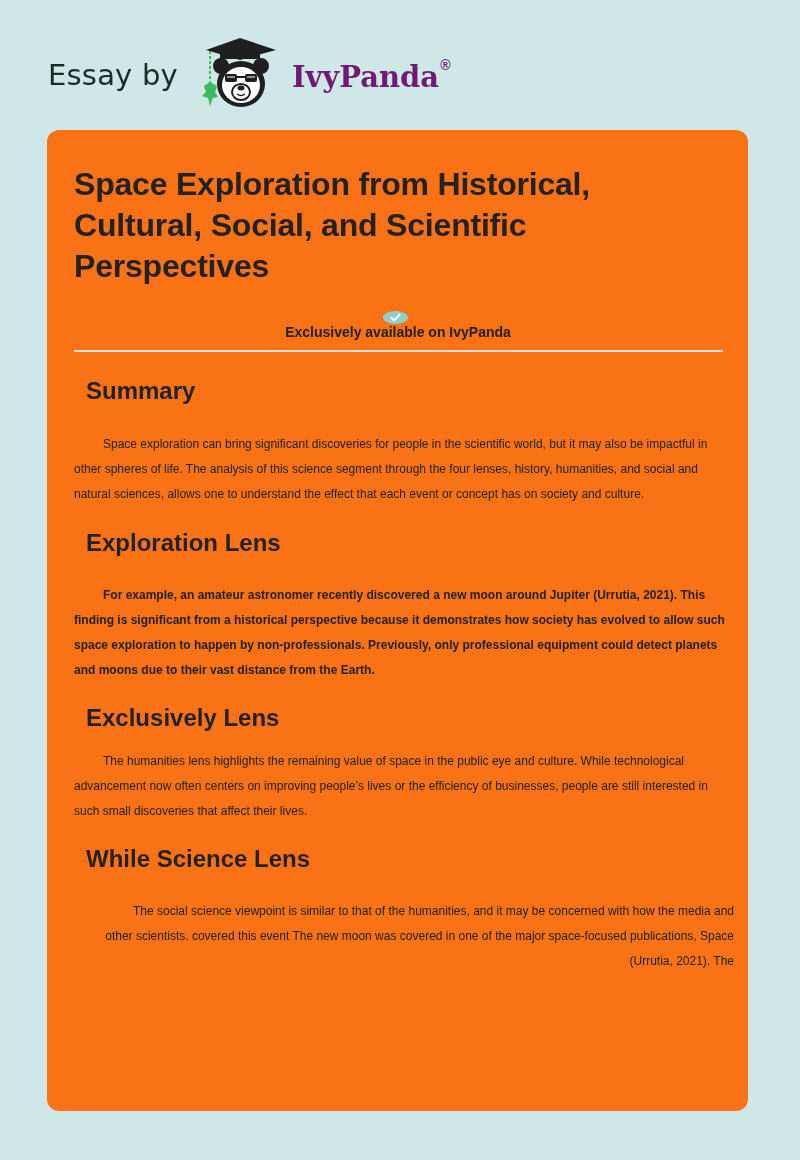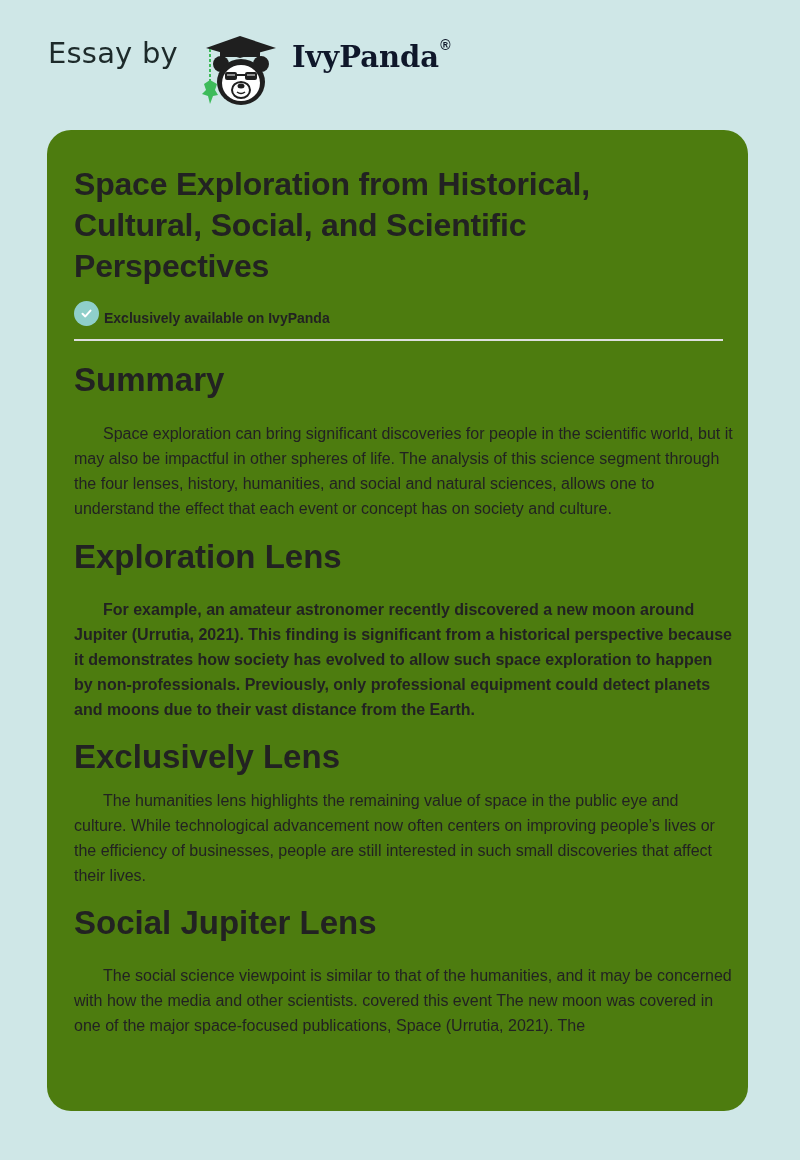--- a/index.html
+++ b/index.html
@@ -14,77 +14,79 @@
       overflow: hidden;
       font-family: "Liberation Sans", sans-serif;
       color: #222;
     }
     .brand-bar {
       position: absolute;
       left: 48px;
       top: 34px;
       height: 80px;
       display: flex;
+      align-items: center;
     }
     .essay-by {
       font-family: "DejaVu Sans", sans-serif;
       font-size: 29px;
       color: #1d2a2a;
       letter-spacing: 0.2px;
       margin-right: 18px;
       margin-top: 2px;
     }
     .logo-mark {
       width: 90px;
       height: 76px;
       margin-right: 6px;
     }
     .brand-name {
       font-family: "DejaVu Serif", serif;
       font-weight: bold;
       font-size: 29px;
-      color: #0f172a;
+      color: #701a75;
       margin-top: 6px;
     }
     .brand-reg {
       font-family: "Liberation Sans", sans-serif;
       font-size: 14px;
       font-weight: bold;
       vertical-align: super;
       margin-left: 1px;
       position: relative;
       top: -6px;
     }
     .card {
       position: absolute;
       left: 47px;
       top: 130px;
       width: 701px;
       height: 981px;
-      background: #4d7c0f;
-      border-radius: 24px;
+      background: #f97316;
+      border-radius: 12px;
       overflow: hidden;
     }
     .card-inner {
       padding: 34px 26px 0 27px;
     }
     .title {
       font-family: "Liberation Sans", sans-serif;
       font-weight: bold;
       font-size: 32px;
       line-height: 41px;
       color: #222;
       margin: 0;
       letter-spacing: -0.2px;
     }
     .exclusive {
       display: flex;
-      align-items: flex-end;
-      margin-top: 13px;
+      align-items: center;
+      margin-top: 24px;
       height: 26px;
+      flex-direction: column;
     }
     .check-circle {
       width: 25px;
       height: 25px;
       border-radius: 50%;
       background: #8fcfca;
       display: flex;
       align-items: center;
       justify-content: center;
       margin-right: 5px;
@@ -95,41 +97,41 @@
       color: #222;
     }
     .divider {
       height: 2px;
       background: #dedede;
       margin-top: 13px;
       width: 649px;
     }
     .section-heading {
       font-weight: bold;
-      font-size: 33px;
+      font-size: 24px;
       line-height: 34px;
       color: #222;
-      margin: 0;
+      margin: 12px;
     }
     .paragraph {
-      font-size: 16px;
+      font-size: 12px;
       line-height: 25px;
       color: #222;
       margin: 0;
       text-indent: 29px;
       width: 660px;
     }
     .s-summary { margin-top: 22px; }
     .p-summary { margin-top: 24px; }
     .s-historical { margin-top: 19px; }
     .p-historical { margin-top: 23px; font-weight: bold; }
     .s-humanities { margin-top: 18px; }
     .p-humanities { margin-top: 14px; }
     .s-social { margin-top: 18px; }
-    .p-social { margin-top: 23px; }
+    .p-social { margin-top: 23px; text-align: right; }
   </style>
 </head>
 <body>
 
 <div class="brand-bar">
   <span class="essay-by">Essay by</span>
   <svg class="logo-mark" viewBox="0 0 90 76">
 
     <polygon points="10,14 44,2 80,14 44,24" fill="#1f1f1f"></polygon>
     <rect x="24" y="14" width="40" height="9" fill="#1f1f1f"></rect>
@@ -174,16 +176,16 @@
 
     <h2 class="section-heading s-summary">Summary</h2>
     <p class="paragraph p-summary">Space exploration can bring significant discoveries for people in the scientific world, but it may also be impactful in other spheres of life. The analysis of this science segment through the four lenses, history, humanities, and social and natural sciences, allows one to understand the effect that each event or concept has on society and culture.</p>
 
     <h2 class="section-heading s-historical">Exploration Lens</h2>
     <p class="paragraph p-historical">For example, an amateur astronomer recently discovered a new moon around Jupiter (Urrutia, 2021). This finding is significant from a historical perspective because it demonstrates how society has evolved to allow such space exploration to happen by non-professionals. Previously, only professional equipment could detect planets and moons due to their vast distance from the Earth.</p>
 
     <h2 class="section-heading s-humanities">Exclusively Lens</h2>
     <p class="paragraph p-humanities">The humanities lens highlights the remaining value of space in the public eye and culture. While technological advancement now often centers on improving people’s lives or the efficiency of businesses, people are still interested in such small discoveries that affect their lives.</p>
 
-    <h2 class="section-heading s-social">Social Jupiter Lens</h2>
+    <h2 class="section-heading s-social">While Science Lens</h2>
     <p class="paragraph p-social">The social science viewpoint is similar to that of the humanities, and it may be concerned with how the media and other scientists. covered this event The new moon was covered in one of the major space-focused publications, Space (Urrutia, 2021). The</p>
   </div>
 </div>
 
 </body></html>

